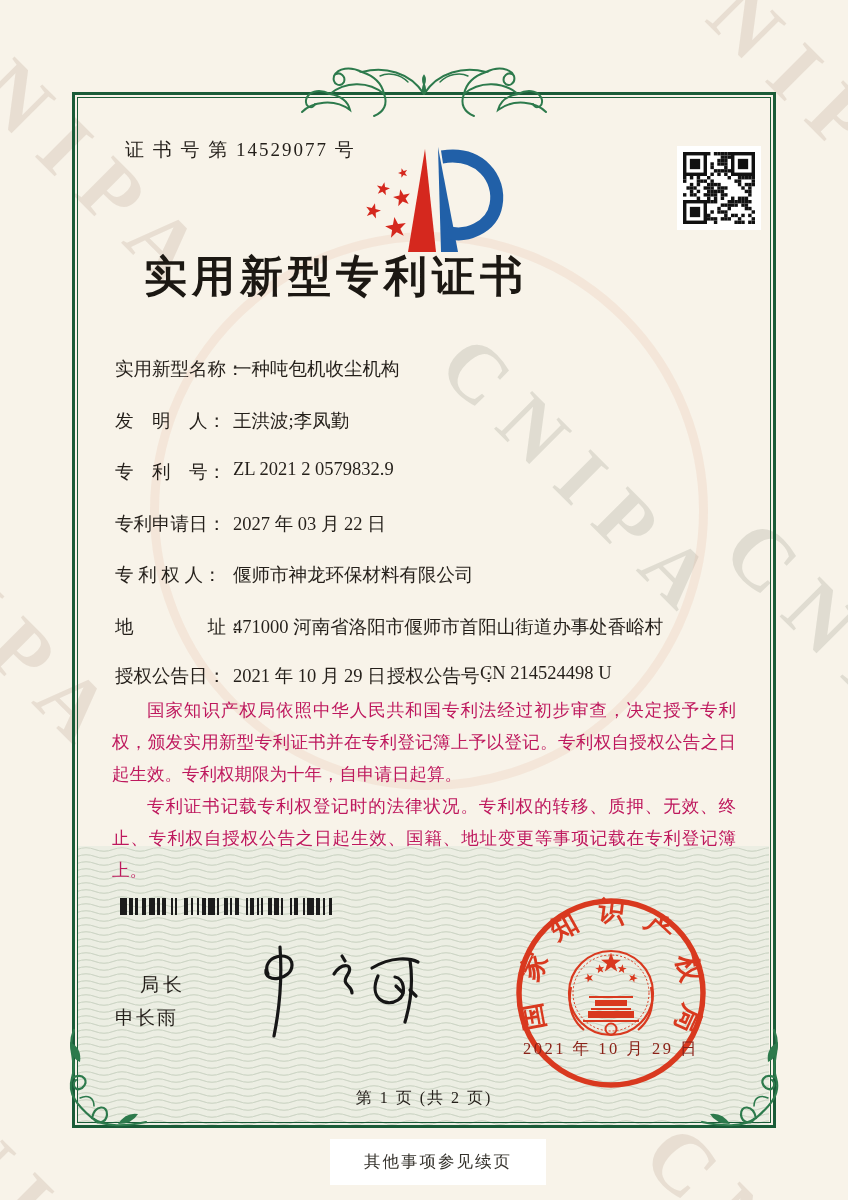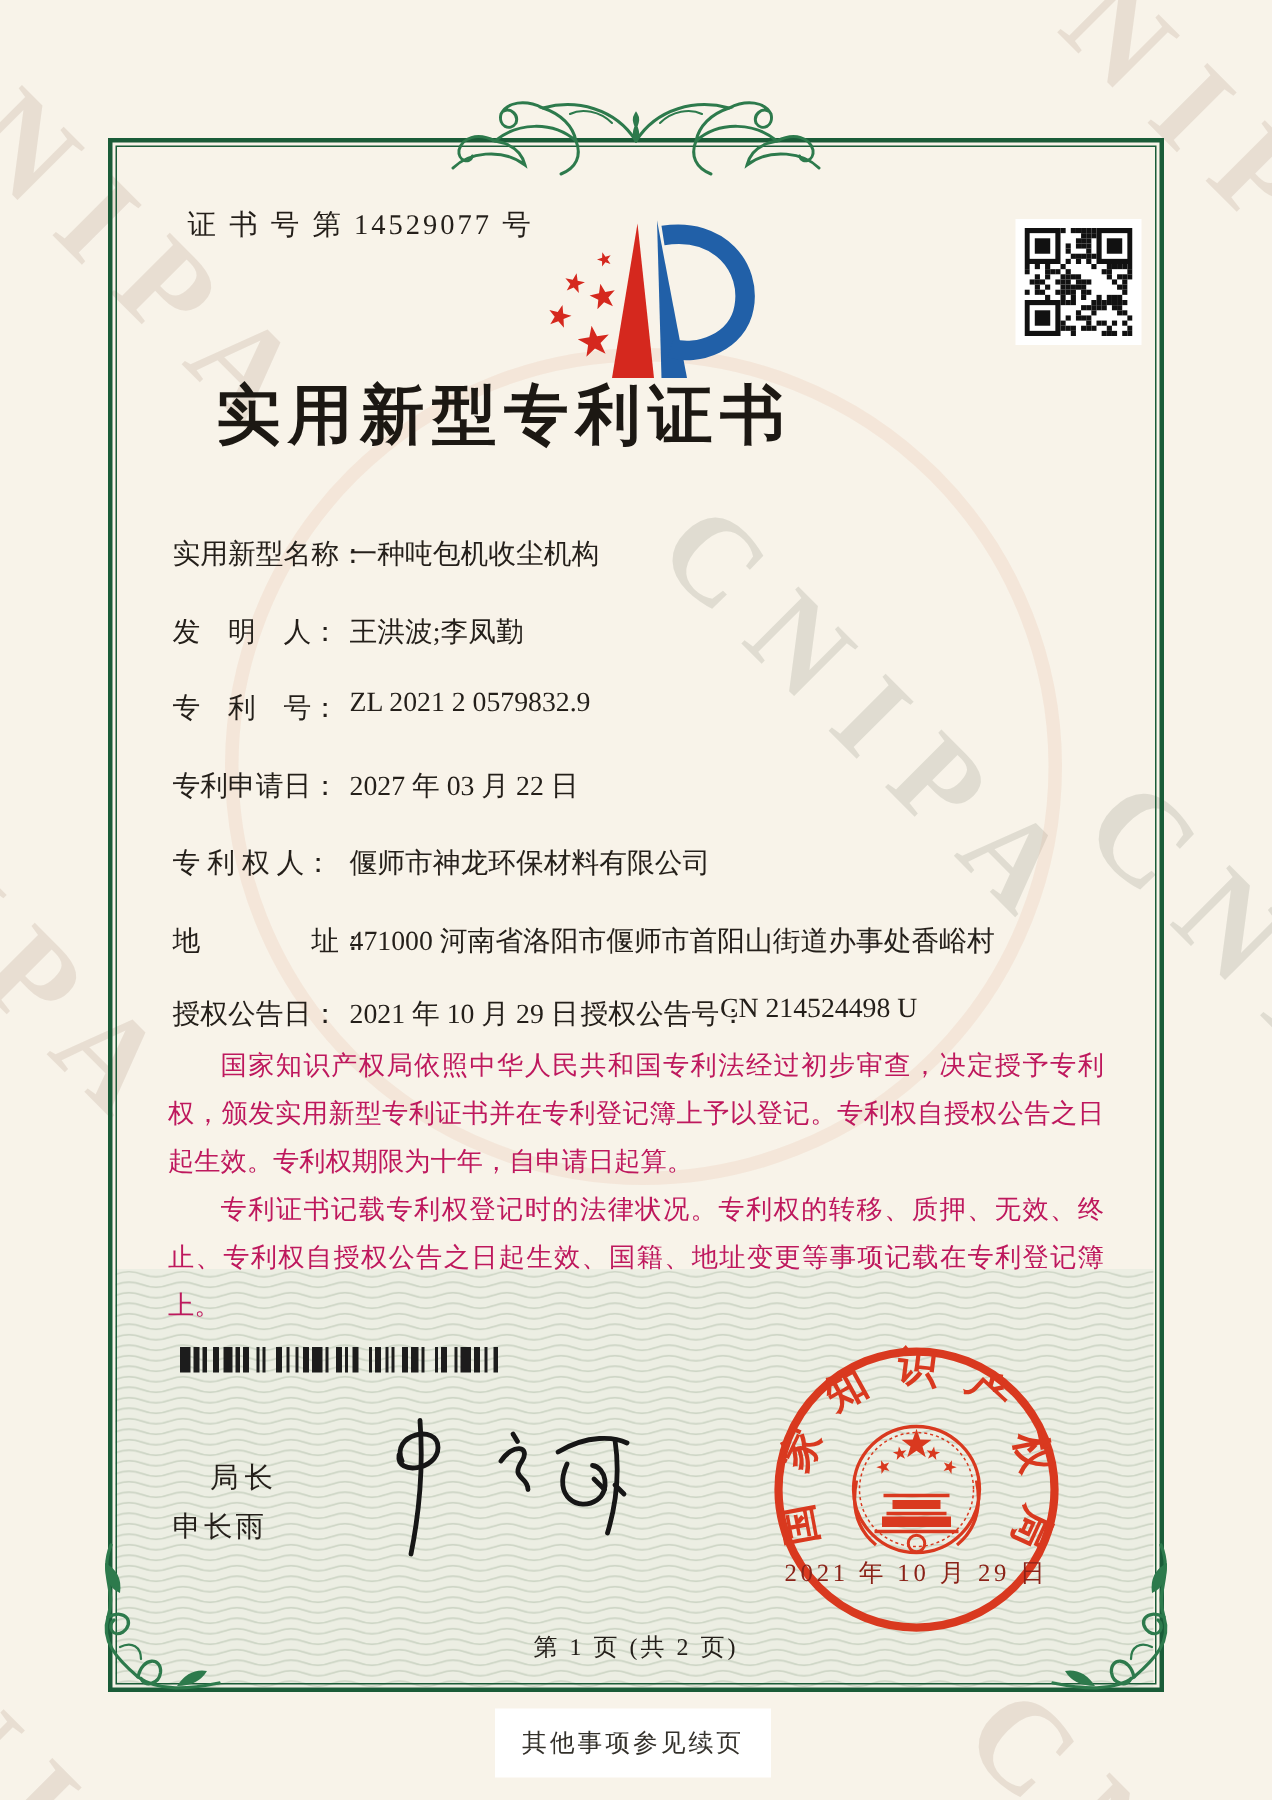--- a/index.html
+++ b/index.html
@@ -56,21 +56,21 @@
   }
   .paras p{margin:0;text-indent:2em;}
   #barcode{position:absolute;left:120px;top:898px;width:216px;height:17px;display:flex;align-items:stretch;}
   #barcode div{height:100%;}
   .officer-title{position:absolute;left:115px;top:972px;font-size:19px;letter-spacing:4px;margin-left:25px;}
   .officer-name{position:absolute;left:115px;top:1005px;font-size:19px;letter-spacing:2px;}
   #signature{position:absolute;left:246px;top:944px;z-index:4;}
   #seal{position:absolute;left:511px;top:893px;z-index:4;}
   .page-num{position:absolute;left:0;top:1088px;width:848px;text-align:center;font-size:16px;letter-spacing:2px;}
   .note-box{
-    position:absolute;left:330px;top:1139px;width:184px;height:46px;z-index:4;
+    position:absolute;left:330px;top:1139px;width:216px;height:46px;z-index:4;
     background:#ffffff;text-align:center;line-height:46px;font-size:16.5px;letter-spacing:2px;color:#33302a;
   }
   #qr-box{position:absolute;left:677px;top:146px;width:84px;height:84px;background:#ffffff;}
   #qr-svg{position:absolute;left:6px;top:6px;}
   #logo{position:absolute;left:345px;top:143px;}
 </style>
 </head>
 <body>
 
 <span class="wm" style="left:-30px;top:-20px;">CNIPA</span>

